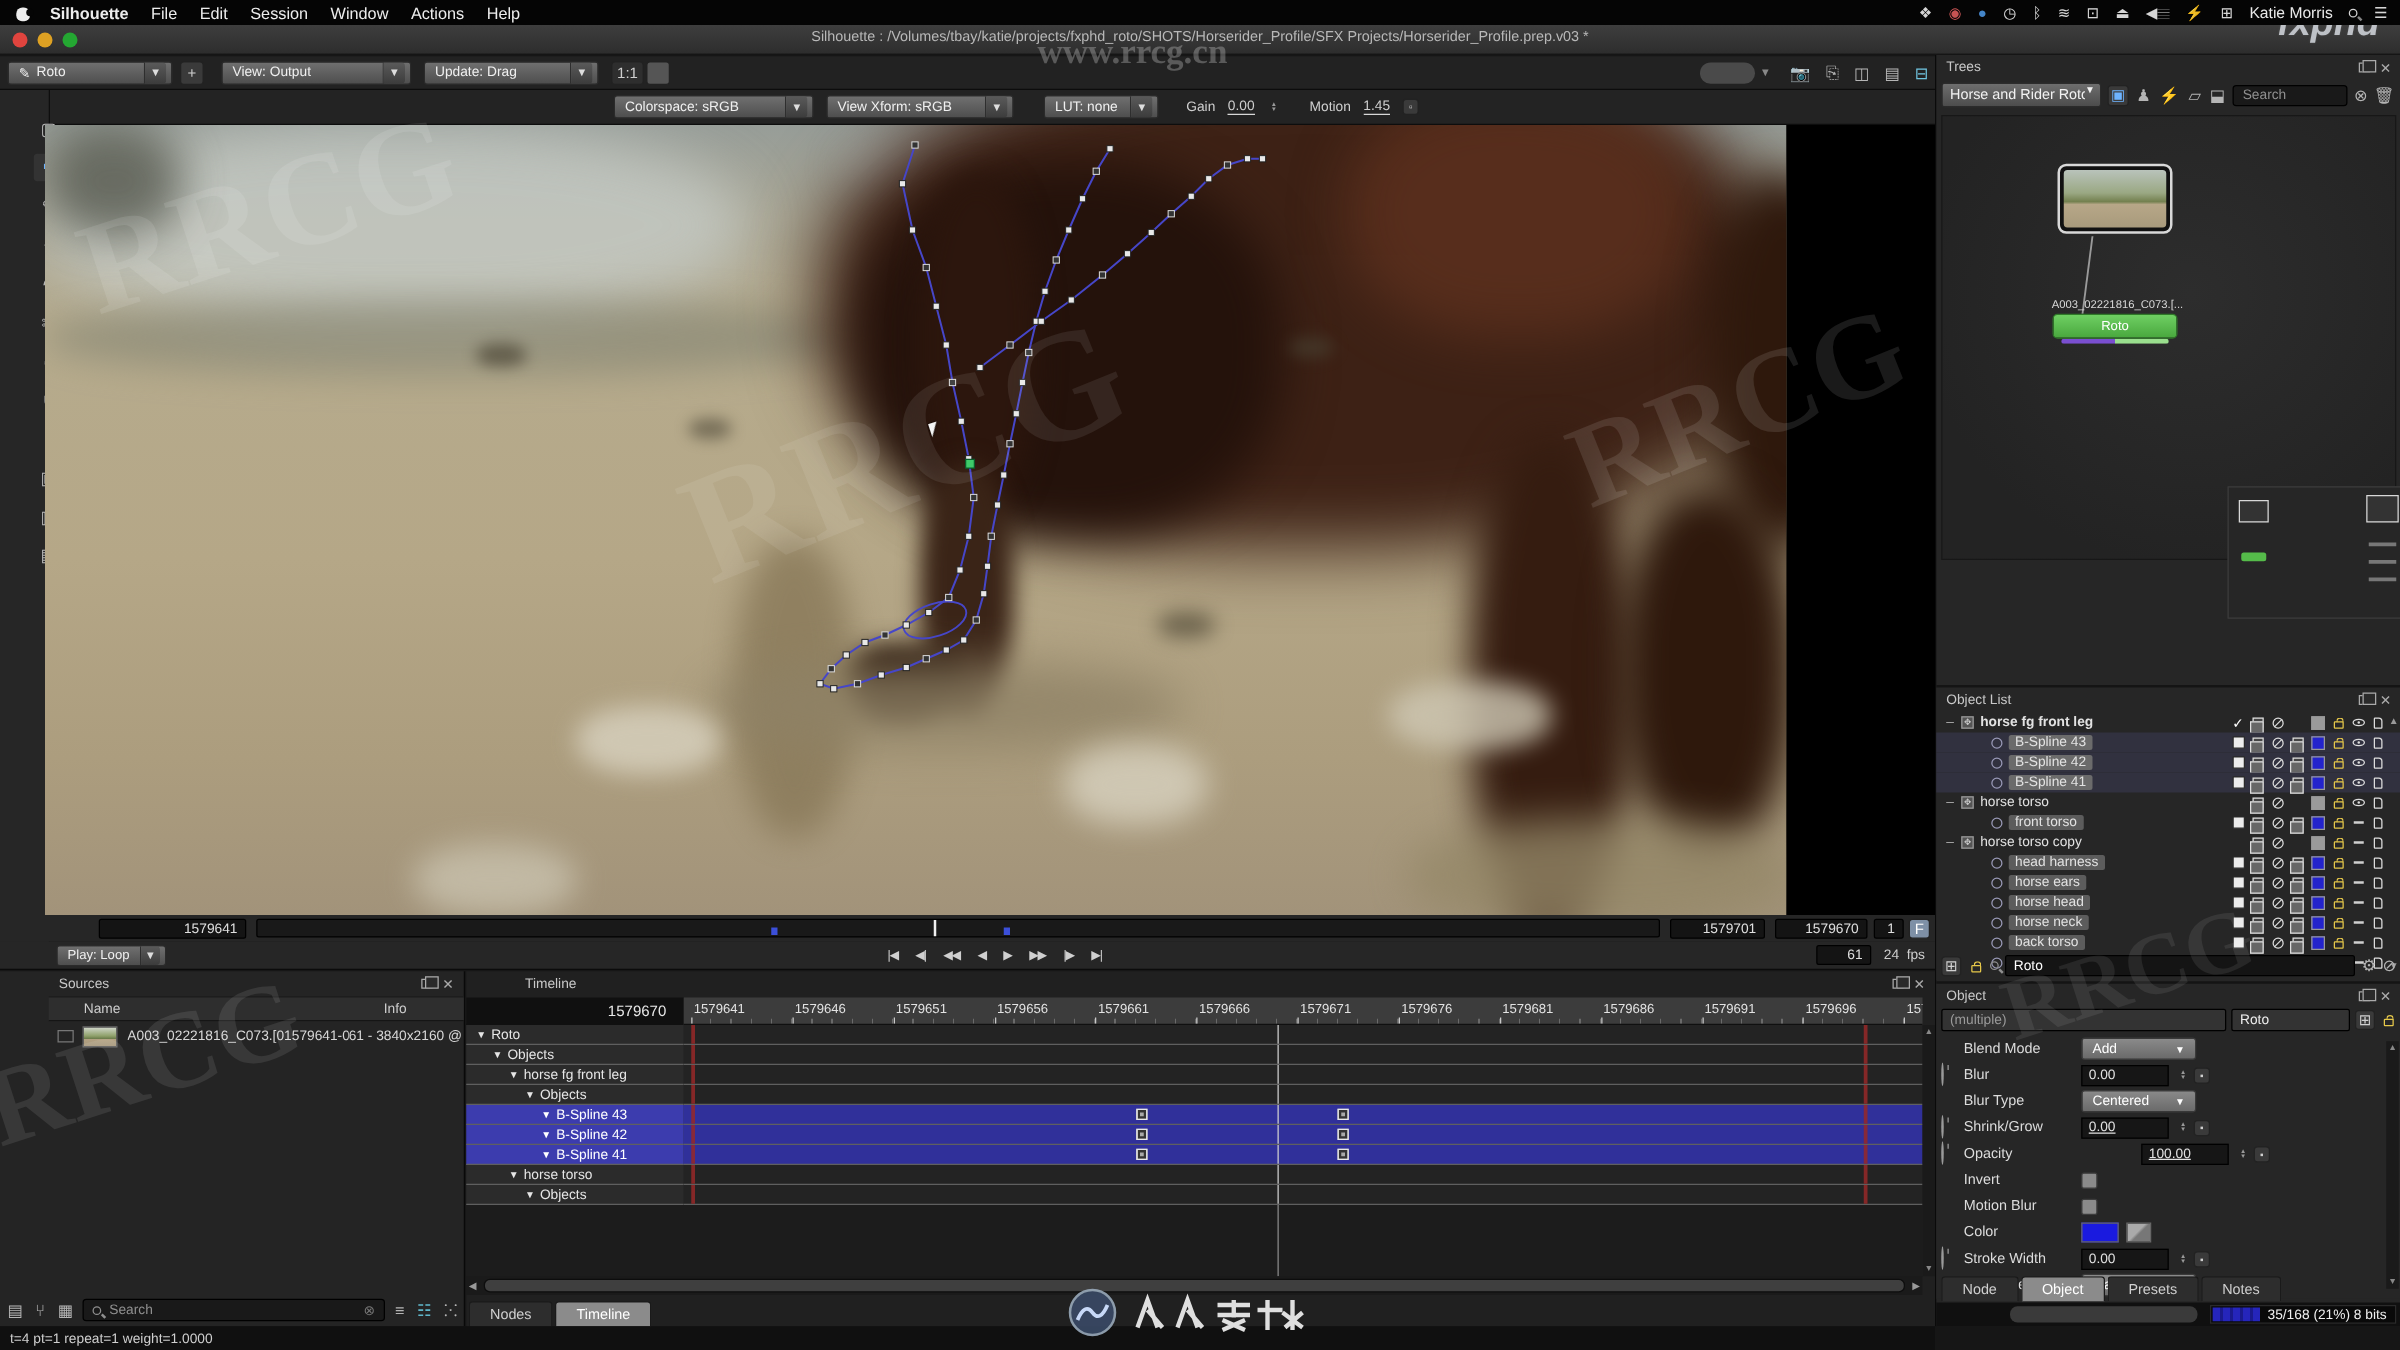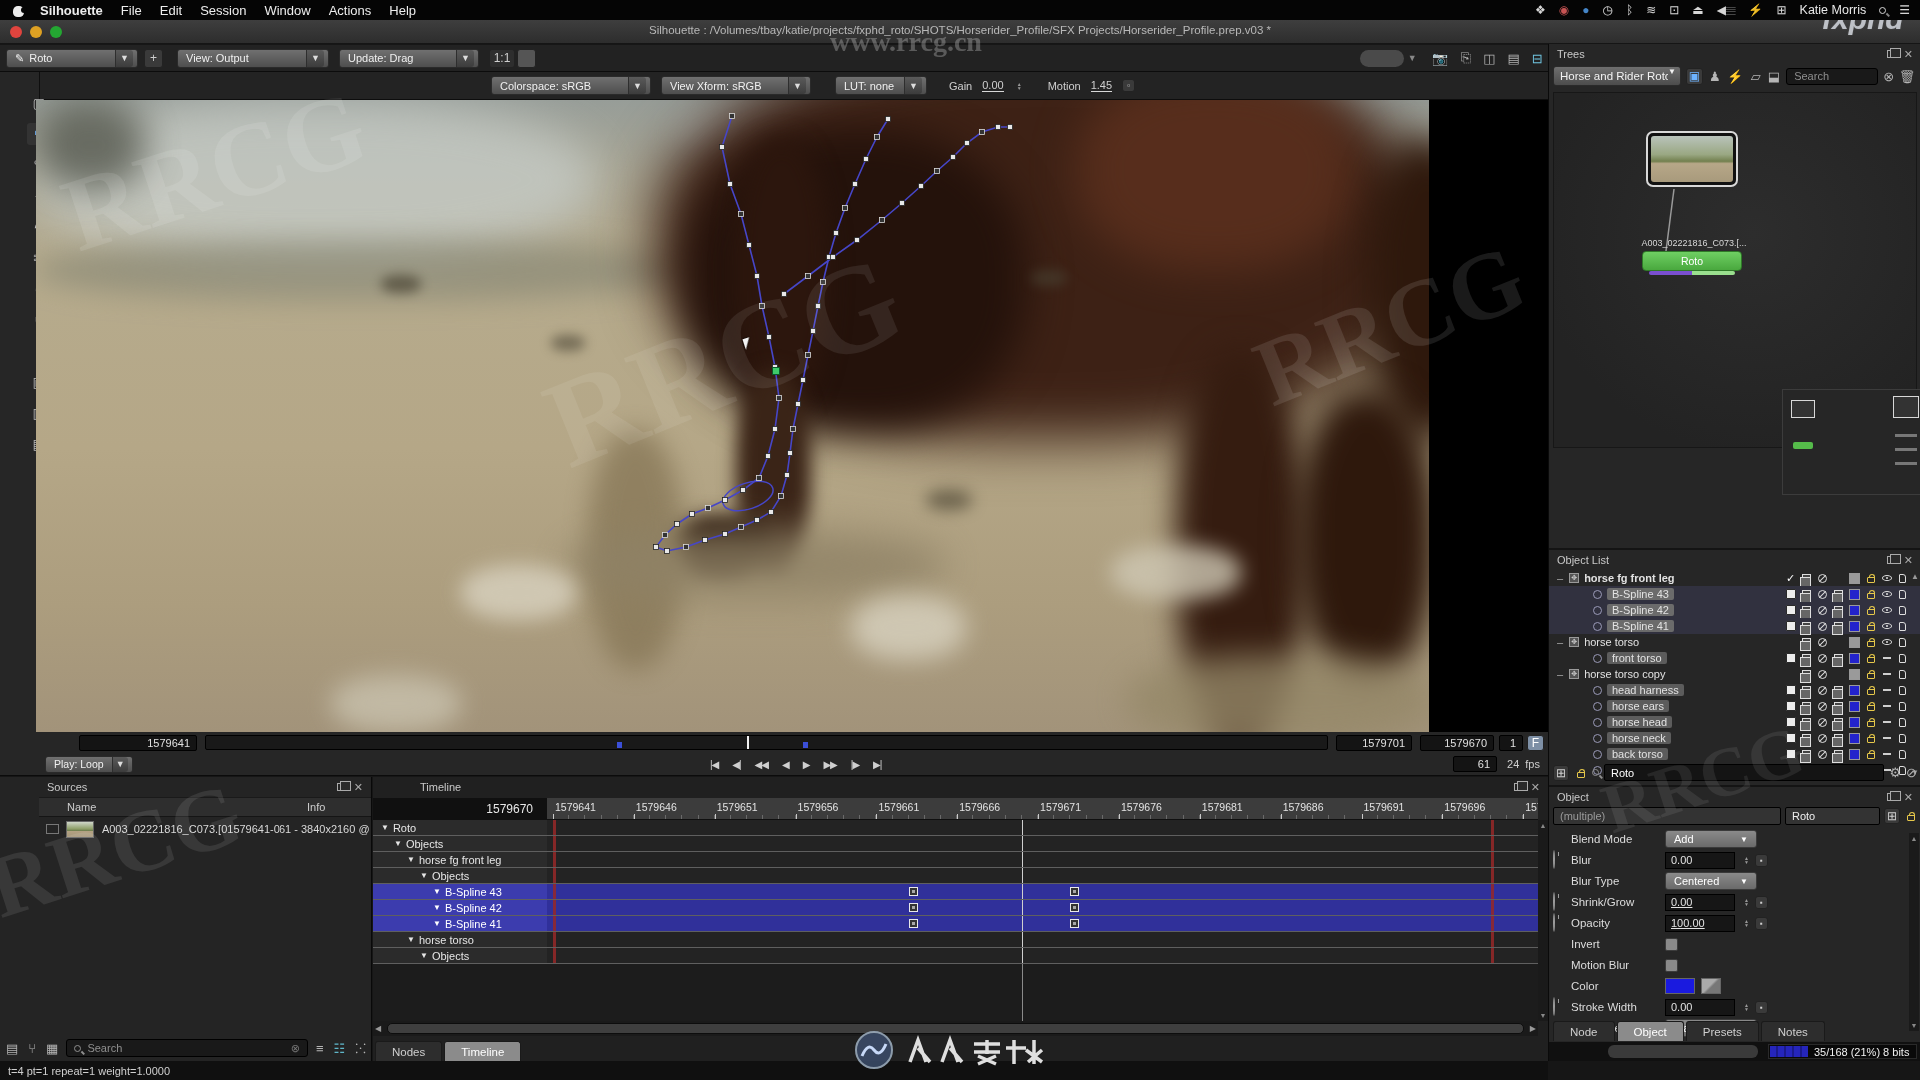--- a/index.html
+++ b/index.html
@@ -1104,21 +1104,21 @@
           <div class="row" style="position: absolute; top: 67px; left: 4px; width: 360px; height: 20px; gap: 6px;">
             <span style="width: 12px;"><span class="propclock"></span></span>
             <span class="proplabel" style="width: 88px;">Shrink/Grow</span>
             <span class="pnum" style="text-decoration: underline;">0.00</span>
             <span class="spin">▲<br>▼</span>
             <span class="sqbtn" style="width: 13px; height: 13px; font-size: 8px;">▪</span>
           </div>
           <div class="row" style="position: absolute; top: 88px; left: 4px; width: 360px; height: 20px; gap: 6px;">
             <span style="width: 12px;"><span class="propclock"></span></span>
             <span class="proplabel" style="width: 88px;">Opacity</span>
-            <span class="pnum" style="text-decoration: underline;">100.00</span>
+            <span class="pnum" style="text-decoration: underline; margin-left: 48px;">100.00</span>
             <span class="spin">▲<br>▼</span>
             <span class="sqbtn" style="width: 13px; height: 13px; font-size: 8px;">▪</span>
           </div>
           <div class="row" style="position: absolute; top: 109px; left: 4px; width: 360px; height: 20px; gap: 6px;">
             <span style="width: 12px;"></span>
             <span class="proplabel" style="width: 88px;">Invert</span>
             <span class="pcheck"></span>
           </div>
           <div class="row" style="position: absolute; top: 130px; left: 4px; width: 360px; height: 20px; gap: 6px;">
             <span style="width: 12px;"></span>

